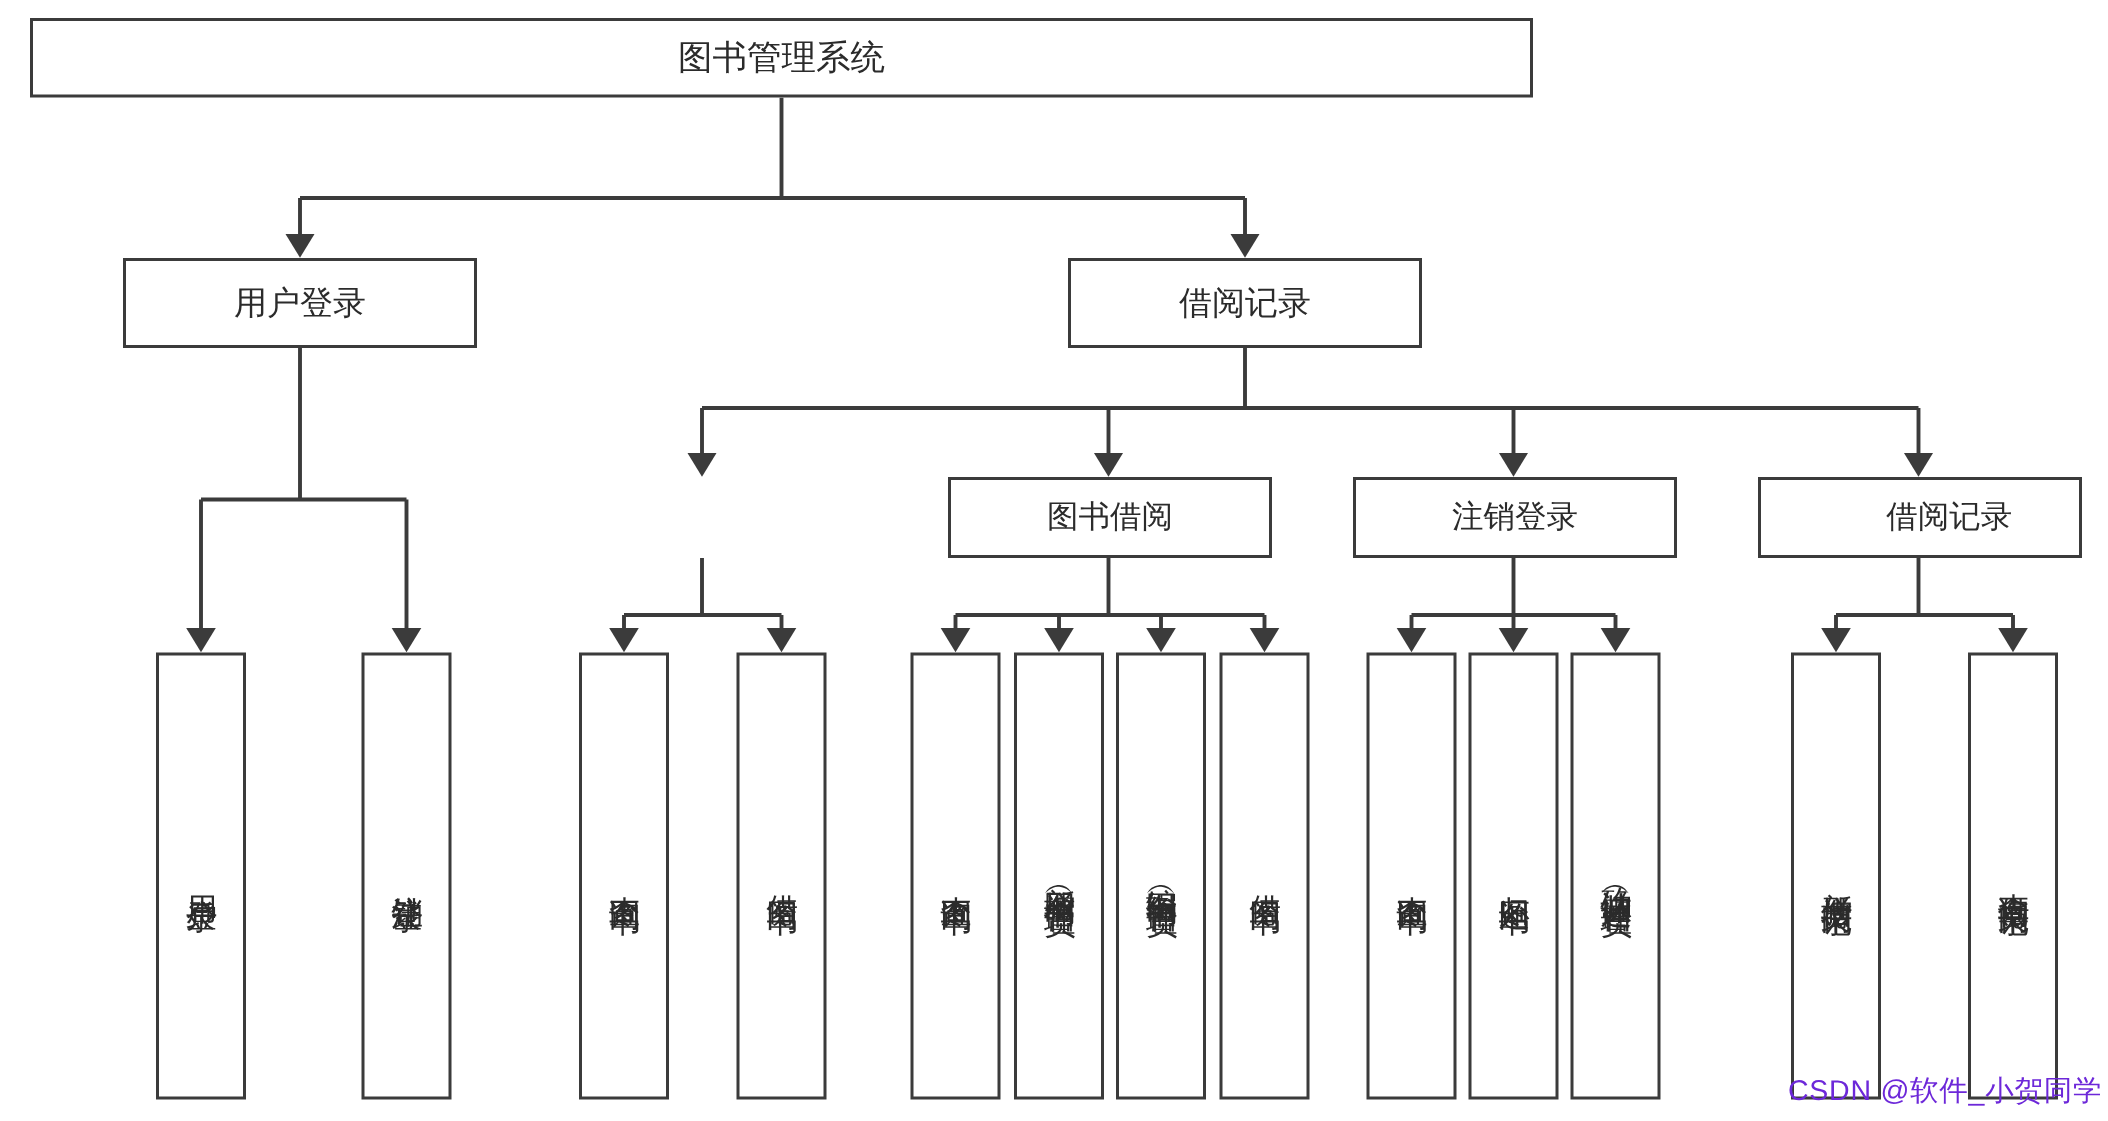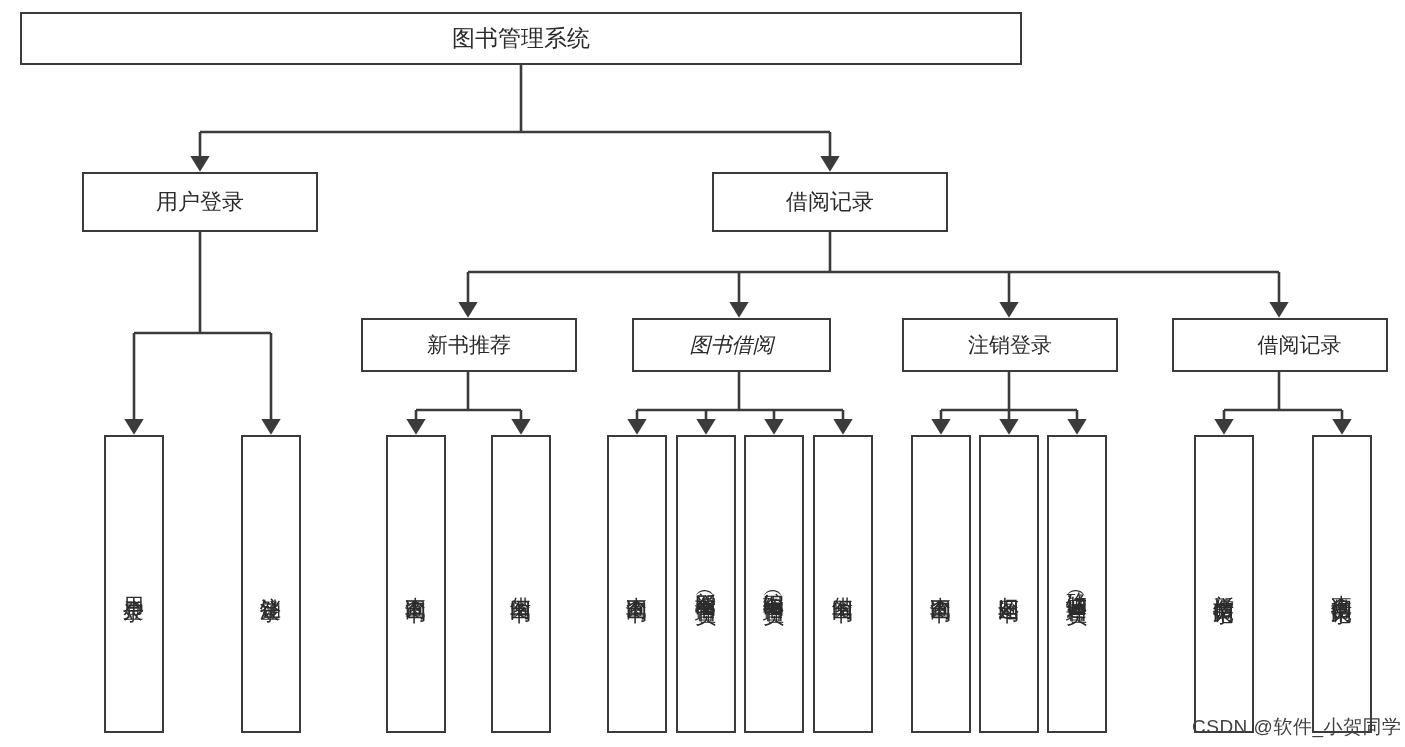--- a/index.html
+++ b/index.html
@@ -51,21 +51,21 @@
     writing-mode: vertical-rl;
     text-orientation: upright;
     font-size: 21px;
     letter-spacing: 2px;
     line-height: 1;
     white-space: nowrap;
   }
   .watermark {
     position: absolute;
     font-size: 19px;
-    color: #404040;
+    color: #6d28d9;
     white-space: nowrap;
     letter-spacing: 0.5px;
   }
 </style>
 </head>
 <body>
 
 <div id="canvas">
 
   <svg class="connectors" viewBox="0 0 1405 747" xmlns="http://www.w3.org/2000/svg">
@@ -124,25 +124,22 @@
   </div>
 
   <div class="node level2" style="left:82px; top:172px; width:236px; height:60px;">
     <span class="label">用户登录</span>
   </div>
 
   <div class="node level2" style="left:712px; top:172px; width:236px; height:60px;">
     <span class="label">借阅记录</span>
   </div>
 
-  <div class="node level3" style="left:361px; top:318px; width:216px; height:54px;">
-    <span class="label">新书推荐</span>
-  </div>
-
-  <div class="node level3" style="left:632px; top:318px; width:199px; height:54px;font-style:italic;">
+
+  <div class="node level3" style="left:632px; top:318px; width:216px; height:54px;">
     <span class="label">图书借阅</span>
   </div>
 
   <div class="node level3" style="left:902px; top:318px; width:216px; height:54px;">
     <span class="label">注销登录</span>
   </div>
 
   <div class="node level3" style="left:1172px; top:318px; width:216px; height:54px;padding-left:39px;">
     <span class="label">借阅记录</span>
   </div>

